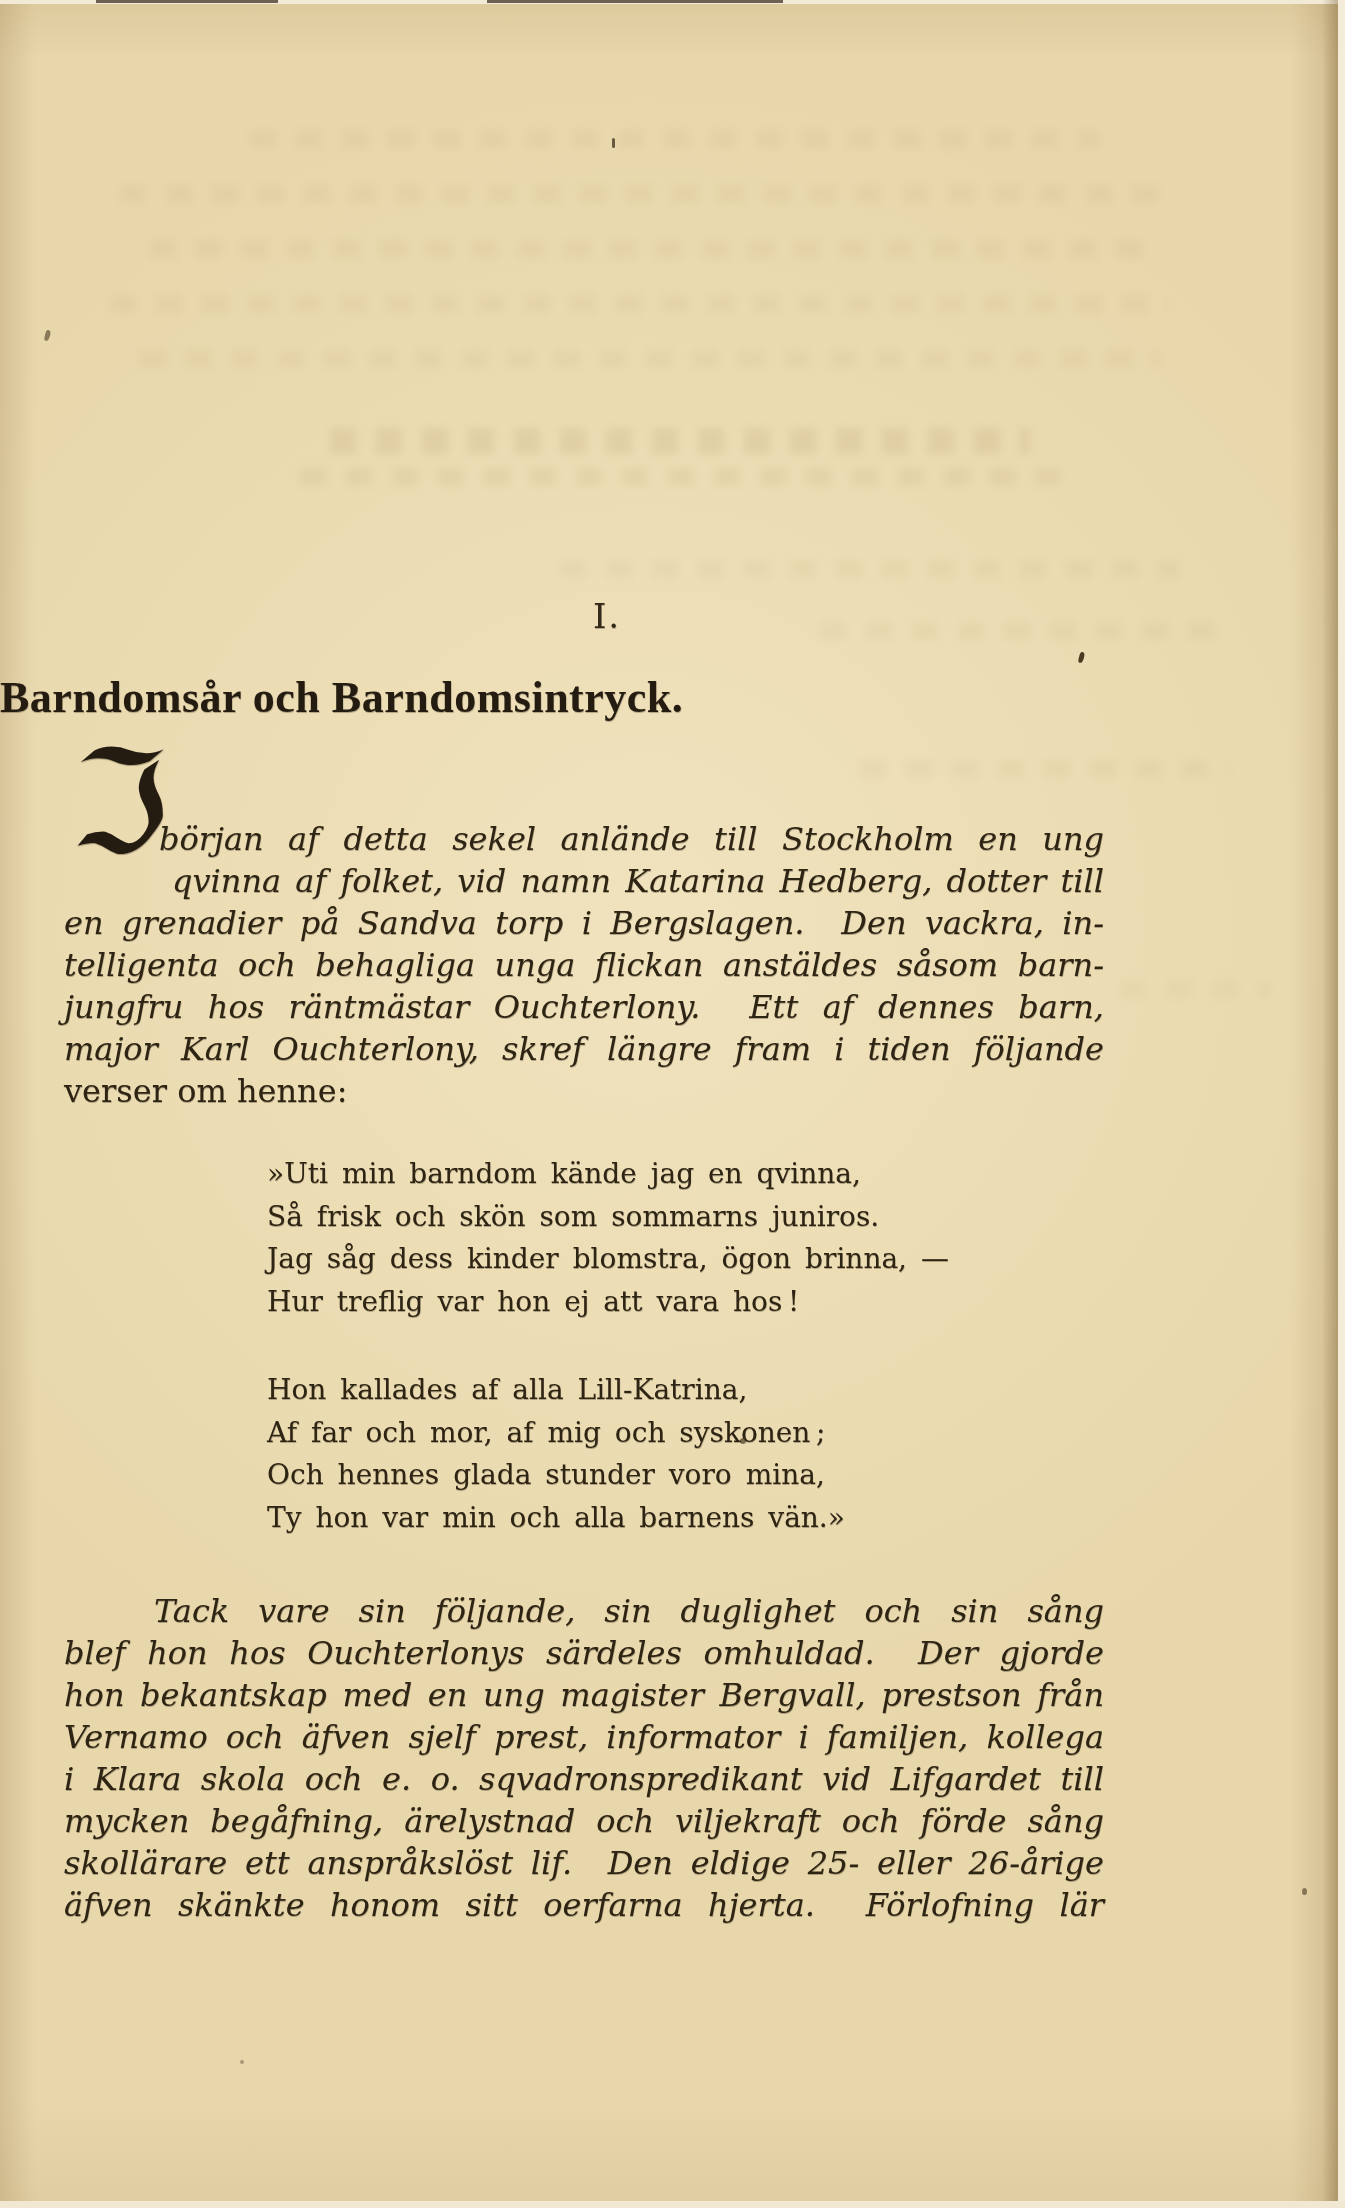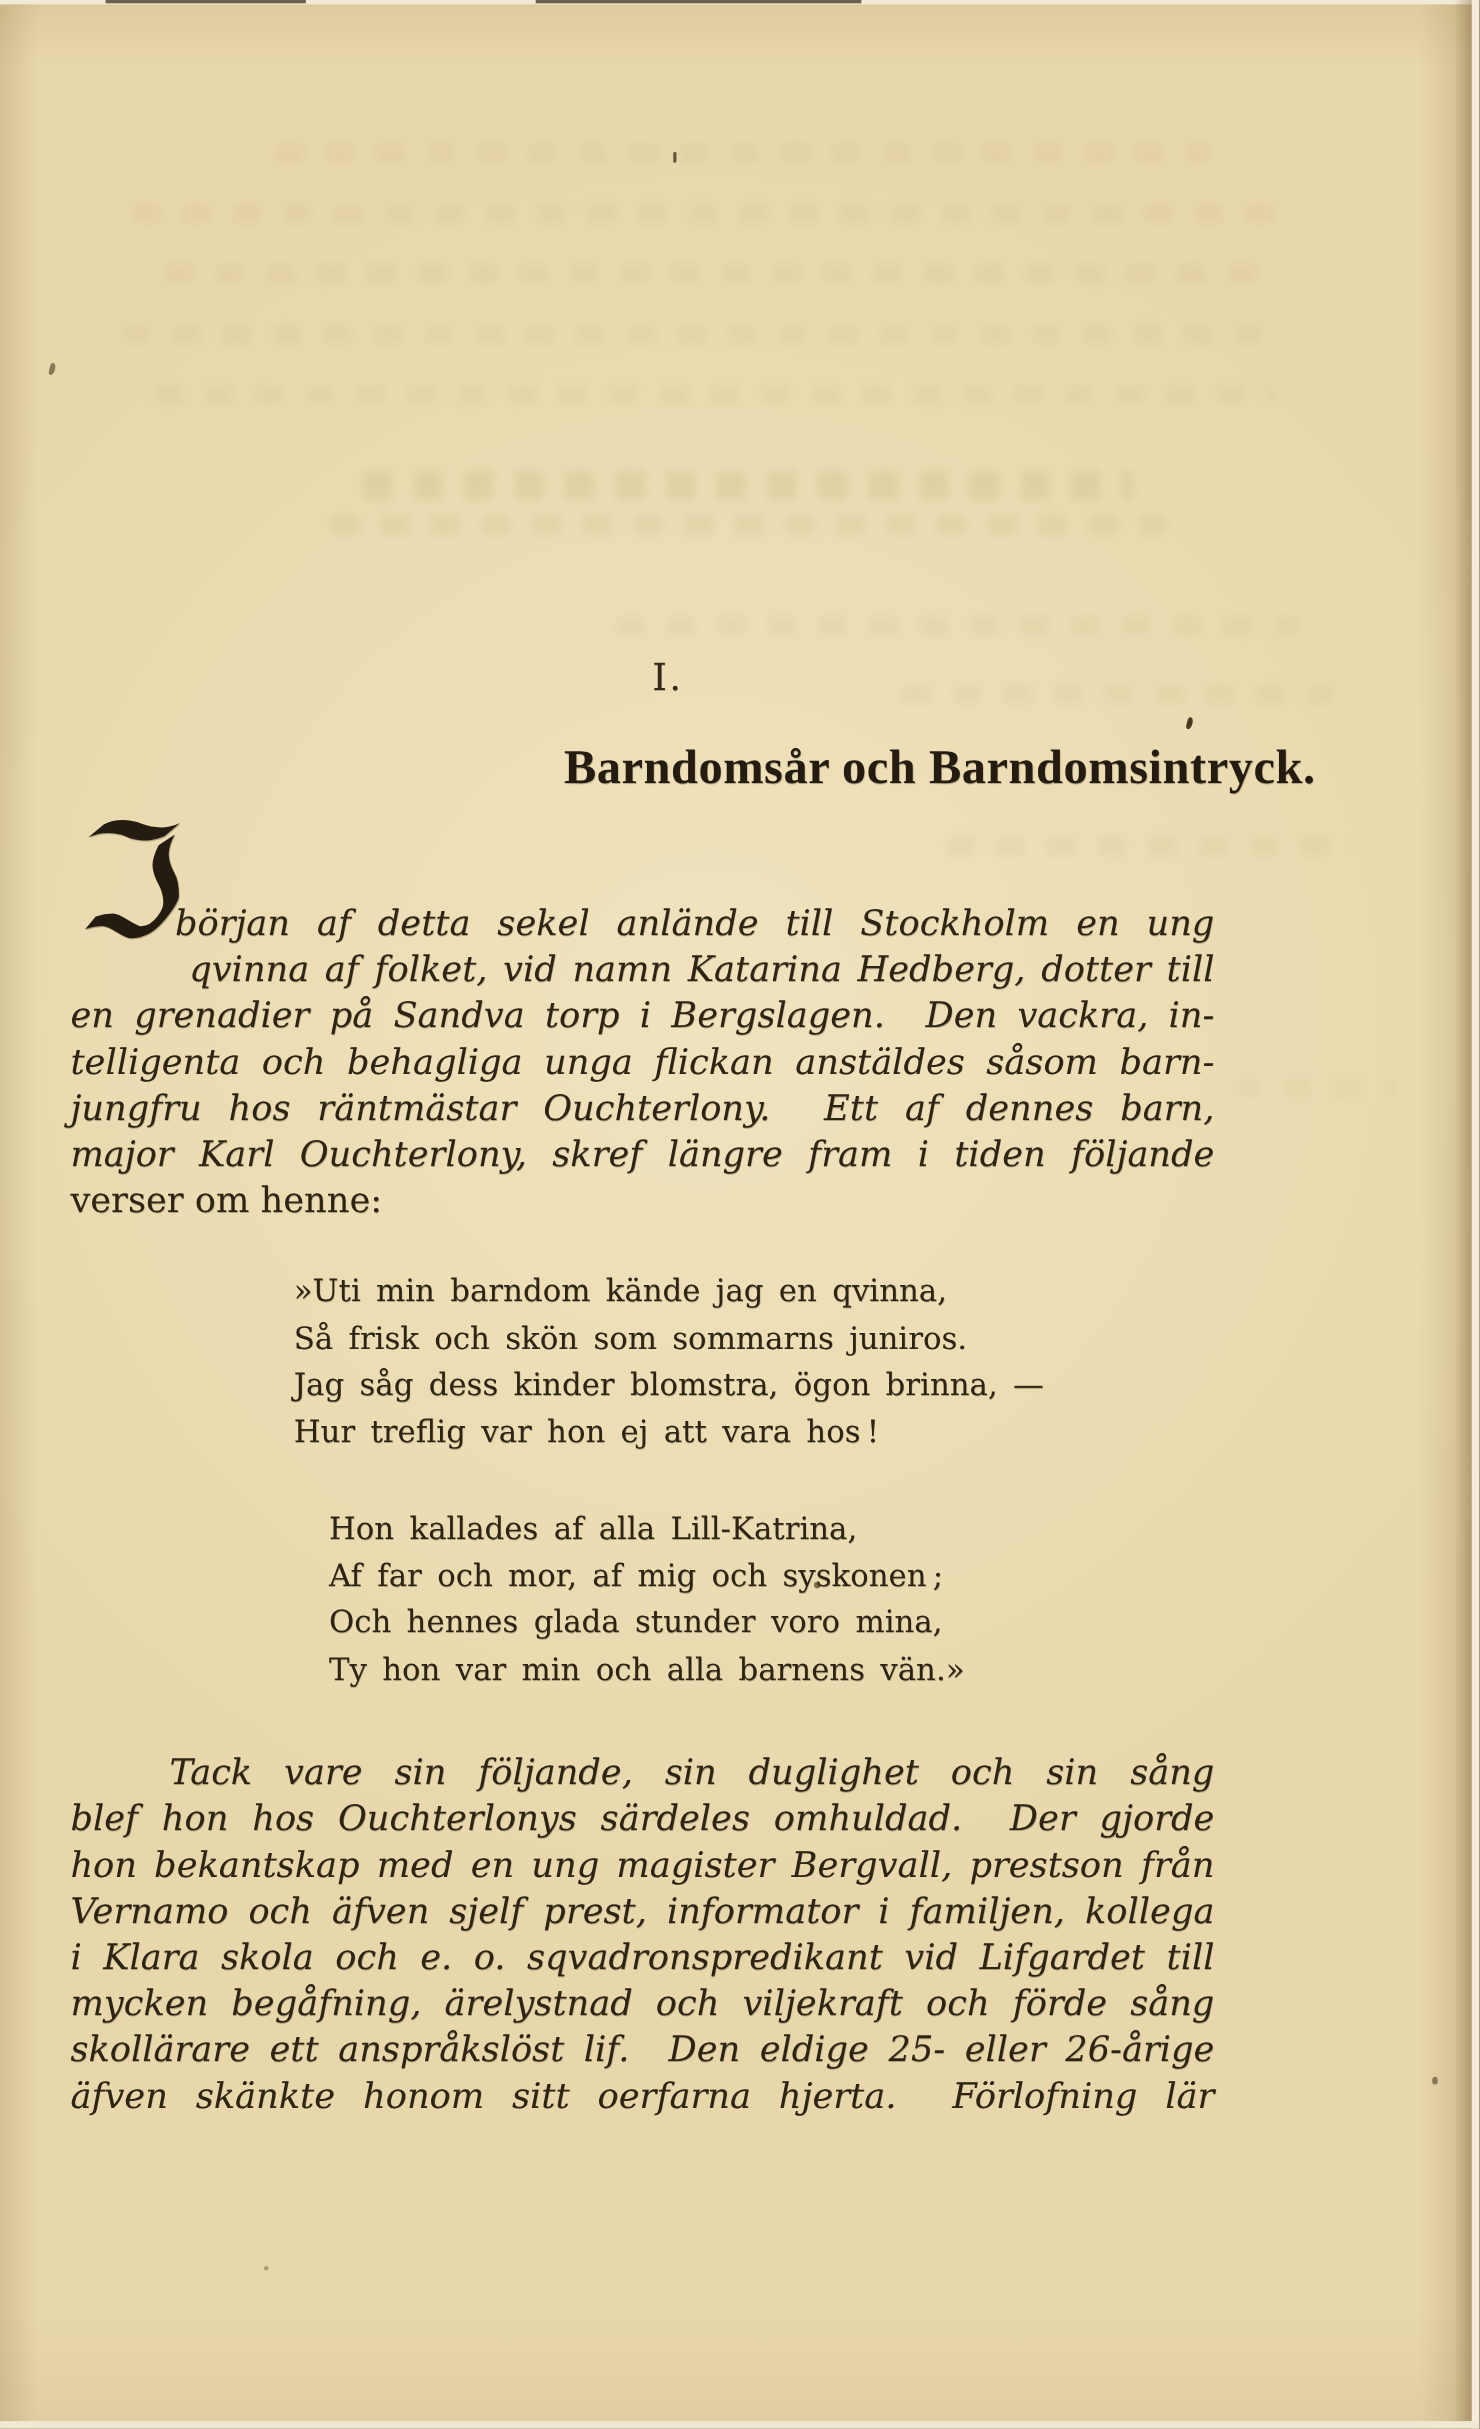--- a/index.html
+++ b/index.html
@@ -31,21 +31,21 @@
   .speck { position:absolute; background:#4a3a22; border-radius:50%; }
   .speck.comma { width:5px; height:11px; border-radius:45% 55% 60% 40%; transform:rotate(14deg); }
   
   .chapter-num {
     position:absolute; top:596px; left:0; width:1214px;
     text-align:center; font-size:34px; letter-spacing:2px; color:#32291a;
     text-shadow:0.4px 0.8px 0.6px rgba(46,36,20,0.30);
   }
   .heading {
     position:absolute; top:672px; left:0; width:1196px; margin:0;
-    text-align:right;
+    text-align:left;
     font-family:"Liberation Serif", serif;
     font-weight:bold; font-size:44px; letter-spacing:0.5px; color:#241c10;
     text-shadow:0.5px 0.9px 0.7px rgba(40,30,15,0.30);
   }
   .para, .poem {
     position:absolute; color:#2e2414;
     text-shadow:0.4px 0.8px 0.6px rgba(46,36,20,0.32);
   }
   .para { left:64px; width:1040px; font-size:32px; line-height:42px; }
   .para1 { top:818px; }
@@ -56,21 +56,21 @@
   .hang2 { padding-left:108px; }
   .indent { padding-left:90px; }
   .dropcap {
     position:absolute; left:6px; top:-86px;
     font-family:"DejaVu Serif","DejaVu Sans", serif;
     font-size:142px; line-height:1; color:#241c10;
     text-shadow:0.6px 1px 0.8px rgba(40,30,15,0.35);
   }
   .poem { left:267px; width:700px; font-size:28px; line-height:42.5px; word-spacing:0.18em; }
   .poem { top:1153px; }
-  .stanza2 { margin-top:46px;margin-left:32px; }
+  .stanza2 { margin-top:46px; }
 </style>
 </head>
 <body>
 
 <div class="page">
 
   <div>
     <div class="smudge" style="top:130px; left:250px; width:850px; opacity:.05;"></div>
     <div class="smudge" style="top:185px; left:120px; width:1050px; opacity:.05;"></div>
     <div class="smudge" style="top:240px; left:150px; width:1000px; opacity:.055;"></div>

